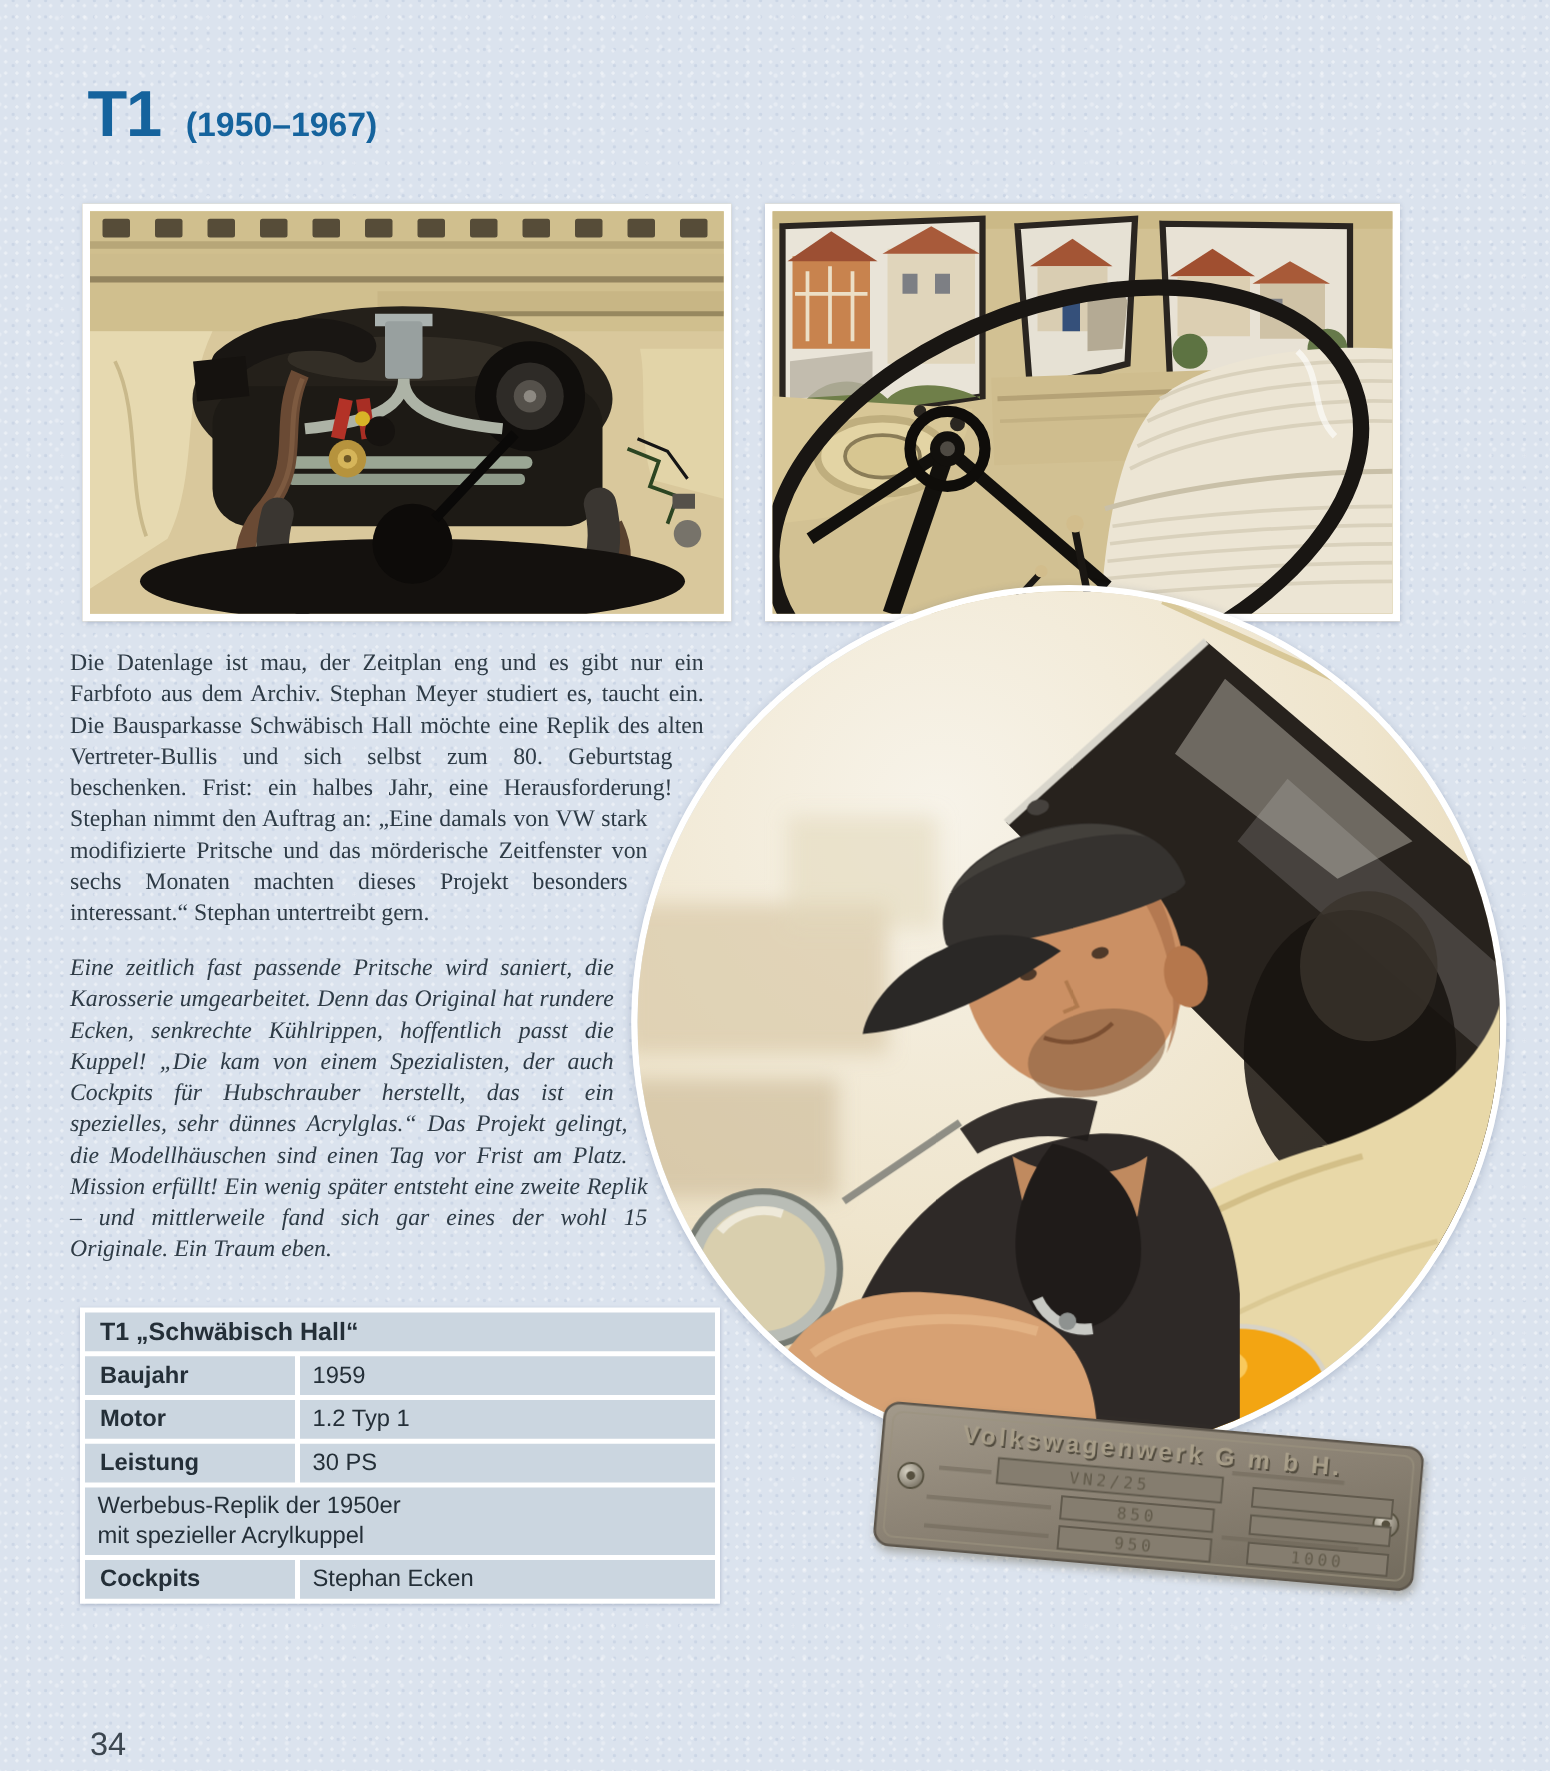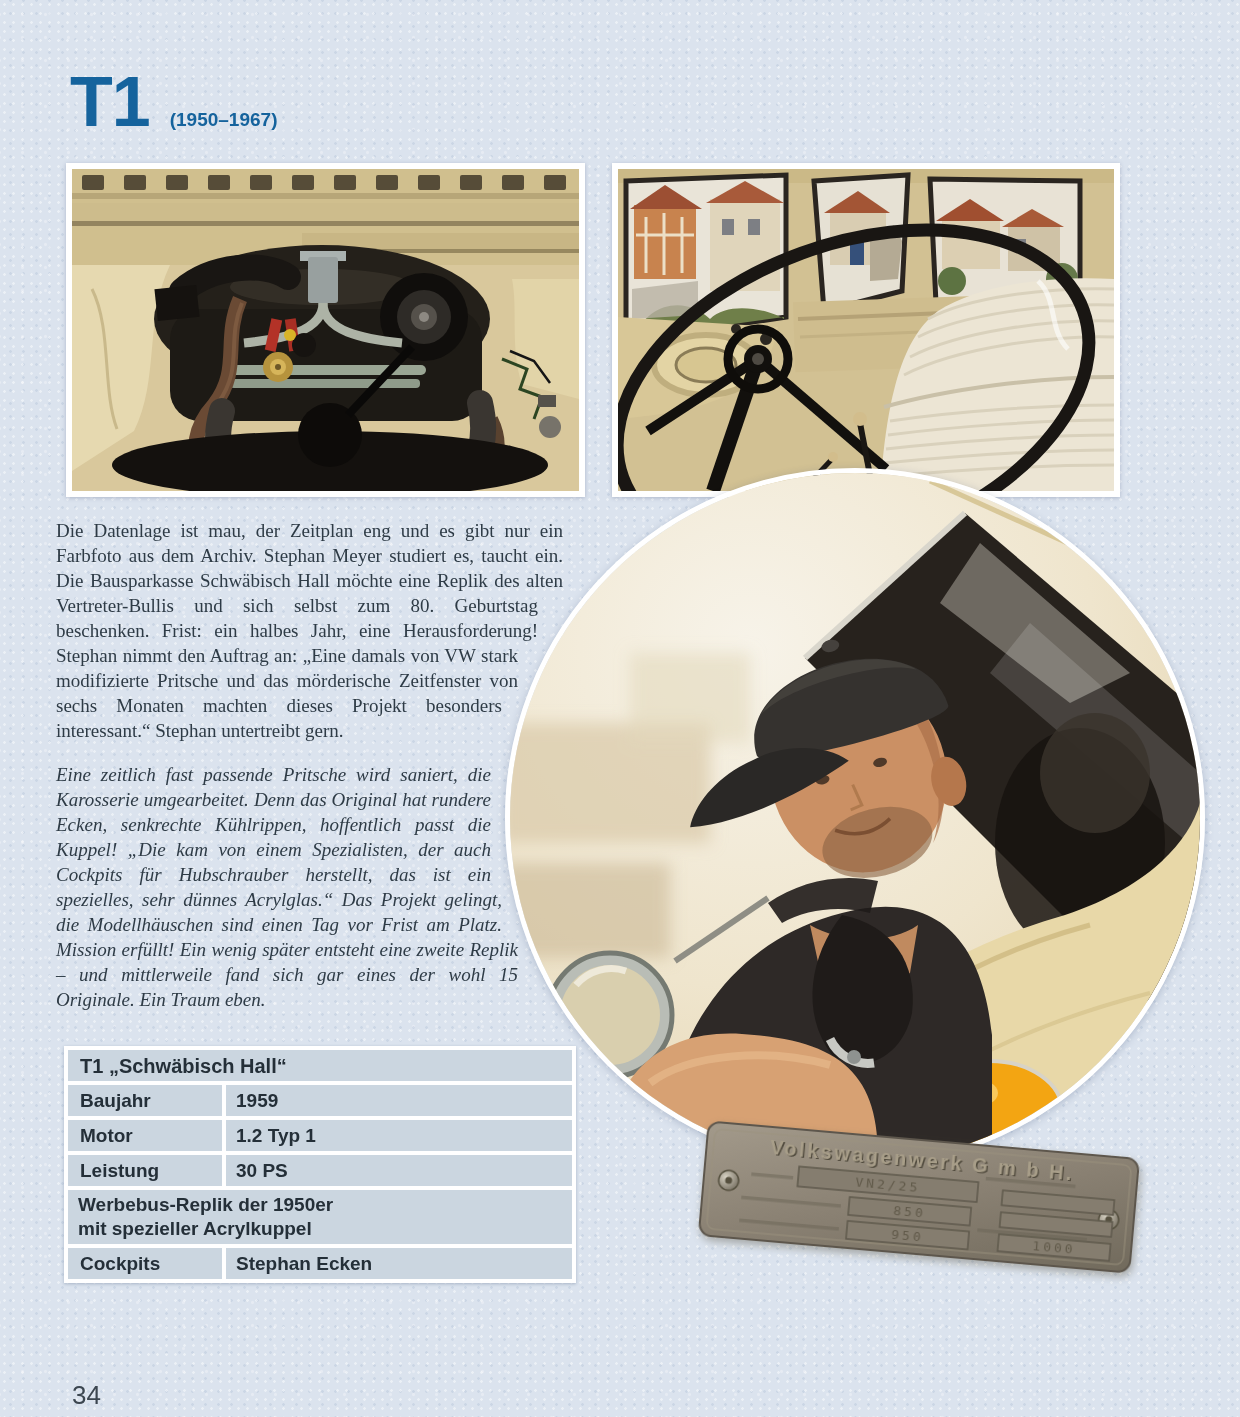--- a/index.html
+++ b/index.html
@@ -9,22 +9,22 @@
     background-color:#dbe3ee;
     background-image:
       radial-gradient(rgba(255,255,255,.45) 1px, transparent 1.6px),
       radial-gradient(rgba(140,160,195,.20) 1px, transparent 1.6px),
       radial-gradient(rgba(255,255,255,.30) 1.2px, transparent 2.1px);
     background-size:9px 9px,13px 13px,23px 23px;
     background-position:0 0,4px 7px,11px 3px;
   }
   
   .title-block{position:absolute;left:70px;top:62px;color:#15639d;white-space:nowrap;}
-  .title-main{font-size:70px;font-weight:bold;letter-spacing:-1px;}
-  .title-sub{font-size:19px;font-weight:bold;margin-left:20px;letter-spacing:0;}
+  .title-main{font-size:52px;font-weight:bold;letter-spacing:-1px;}
+  .title-sub{font-size:27px;font-weight:bold;margin-left:20px;letter-spacing:0;}
   
   .photo{position:absolute;border:6px solid #ffffff;box-shadow:0 1px 4px rgba(50,70,110,.28);background:#d8c79b;z-index:1;}
   .photo svg{display:block;}
   #engine-photo{left:66px;top:163px;width:507px;height:322px;}
   #interior-photo{left:612px;top:163px;width:496px;height:322px;}
   .portrait{position:absolute;left:505px;top:468px;width:700px;height:700px;border-radius:50%;
     border:5px solid #ffffff;box-sizing:border-box;overflow:hidden;z-index:2;
     box-shadow:0 2px 8px rgba(50,70,110,.25);}
   .portrait svg{display:block;}
   
@@ -37,23 +37,23 @@
   .sp1{height:88px;width:1px;}  .sp2{height:50px;width:26px;}
   .sp3{height:50px;width:46px;} .sp4{height:50px;width:62px;}
   .sp5{height:118px;width:73px;}.sp6{height:50px;width:62px;}
   .sp7{height:50px;width:46px;} .sp8{height:50px;width:25px;}
   
   .spec{position:absolute;left:64px;top:1046px;width:512px;background:#ffffff;padding:4px;
     box-sizing:border-box;z-index:3;box-shadow:0 1px 3px rgba(50,70,110,.30);}
   .trow{display:flex;gap:4px;margin-top:4px;}
   .trow:first-child{margin-top:0;}
   .cell{background:#cbd6e0;color:#242f38;font-size:19px;line-height:24px;
-    padding:3px 10px;box-sizing:border-box;display:flex;align-items:center;min-height:31px;font-weight:bold;}
+    padding:3px 10px;box-sizing:border-box;display:flex;align-items:center;min-height:31px;}
   .cell.head{flex:1;font-weight:bold;font-size:20px;padding-left:12px;}
-  .cell.lab{width:154px;font-weight:bold;padding-left:12px;hyphens:manual;}
+  .cell.lab{width:168px;font-weight:bold;padding-left:12px;hyphens:manual;}
   .cell.val{flex:1;white-space:pre-line;}
   
   .plate{position:absolute;left:706px;top:1122px;width:434px;height:116px;z-index:4;
     transform:rotate(5deg);transform-origin:20px 20px;
     filter:drop-shadow(2px 4px 4px rgba(70,60,35,.35));}
   
   .pagenum{position:absolute;left:72px;top:1332px;font-size:26px;color:#3c4650;margin-top:48px;}
 </style>
 </head>
 <body>

